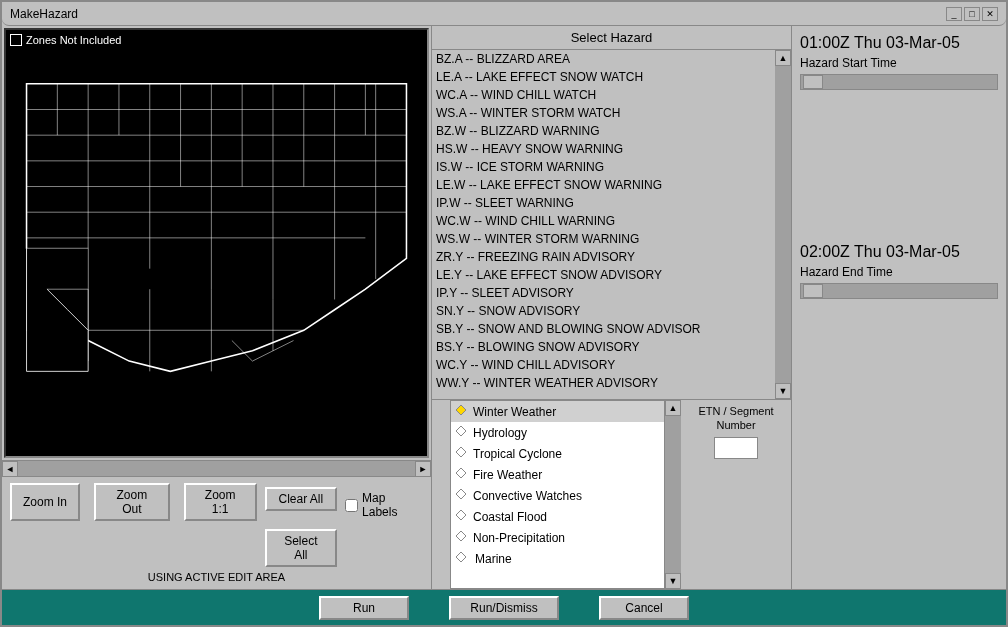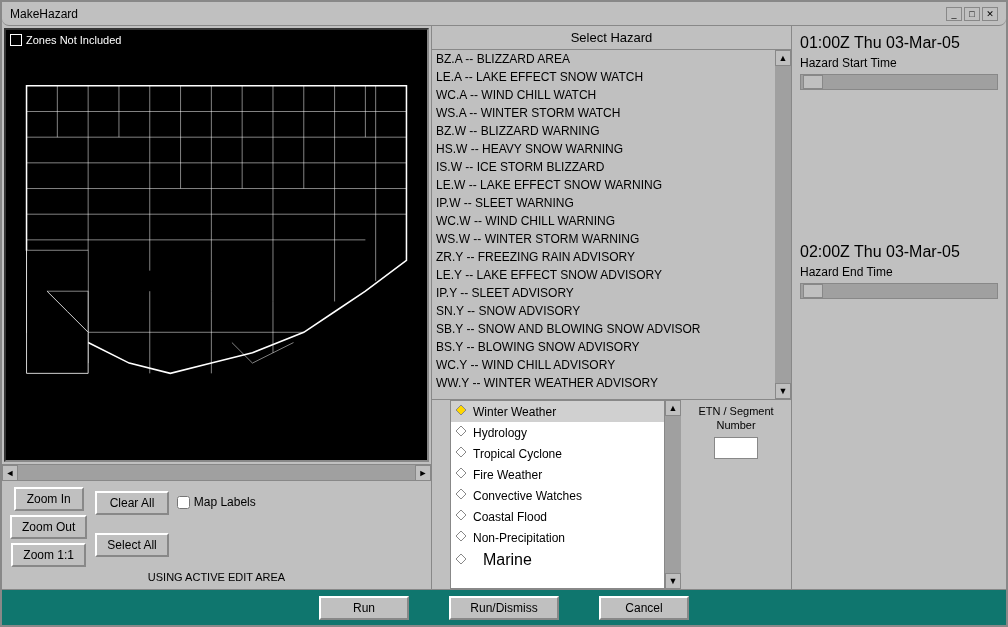--- a/index.html
+++ b/index.html
@@ -299,21 +299,21 @@
 
       <div class="scroll-bar-h">
         <div class="scroll-arrow">◄</div>
         <div class="scroll-track"></div>
         <div class="scroll-arrow">►</div>
       </div>
 
       <div class="controls-area">
         <div style="display:flex; gap:8px; align-items:flex-start;">
 
-          <div style="display:flex;flex-direction:column;gap:4px;align-items:center;">
+          <div style="display:flex;flex-direction:row;gap:14px;">
             <button class="btn">Zoom In</button>
             <button class="btn">Zoom Out</button>
             <button class="btn">Zoom 1:1</button>
           </div>
 
           <div style="display:flex;flex-direction:column;gap:18px;margin-top:4px;">
             <button class="btn">Clear All</button>
             <button class="btn">Select All</button>
           </div>
 
@@ -333,21 +333,21 @@
 
       <div class="hazard-list-container">
         <div class="hazard-list">
 
         <div class="hazard-item">BZ.A -- BLIZZARD AREA</div>
             <div class="hazard-item">LE.A -- LAKE EFFECT SNOW WATCH</div>
             <div class="hazard-item">WC.A -- WIND CHILL WATCH</div>
             <div class="hazard-item">WS.A -- WINTER STORM WATCH</div>
             <div class="hazard-item">BZ.W -- BLIZZARD WARNING</div>
             <div class="hazard-item">HS.W -- HEAVY SNOW WARNING</div>
-            <div class="hazard-item">IS.W -- ICE STORM BLIZZARD</div>
+            <div class="hazard-item">IS.W -- ICE STORM WARNING</div>
             <div class="hazard-item">LE.W -- LAKE EFFECT SNOW WARNING</div>
             <div class="hazard-item">IP.W -- SLEET WARNING</div>
             <div class="hazard-item">WC.W -- WIND CHILL WARNING</div>
             <div class="hazard-item">WS.W -- WINTER STORM WARNING</div>
             <div class="hazard-item">ZR.Y -- FREEZING RAIN ADVISORY</div>
             <div class="hazard-item">LE.Y -- LAKE EFFECT SNOW ADVISORY</div>
             <div class="hazard-item">IP.Y -- SLEET ADVISORY</div>
             <div class="hazard-item">SN.Y -- SNOW ADVISORY</div>
             <div class="hazard-item">SB.Y -- SNOW AND BLOWING SNOW ADVISOR</div>
             <div class="hazard-item">BS.Y -- BLOWING SNOW ADVISORY</div>
@@ -400,21 +400,21 @@
                     <polygon points="6,1 11,6 6,11 1,6" fill="none" stroke="#888" stroke-width="1"></polygon>
                   </svg></span>
                 <span>Coastal Flood</span>
               </div>
               <div style="display: flex; align-items: center; padding: 3px 4px; gap: 6px; font-size: 12px; cursor: pointer;">
                 <span><svg width="12" height="12" viewBox="0 0 12 12">
                     <polygon points="6,1 11,6 6,11 1,6" fill="none" stroke="#888" stroke-width="1"></polygon>
                   </svg></span>
                 <span>Non-Precipitation</span>
               </div>
-              <div style="display: flex; align-items: flex-start; padding: 3px 4px; gap: 16px; font-size: 16px; cursor: pointer;">
+              <div style="display: flex; align-items: flex-end; padding: 3px 4px; gap: 8px; font-size: 12px; cursor: pointer;">
                 <span><svg width="12" height="12" viewBox="0 0 12 12">
                     <polygon points="6,1 11,6 6,11 1,6" fill="none" stroke="#888" stroke-width="1"></polygon>
                   </svg></span>
                 <span>Marine</span>
               </div>
             </div>
           <div style="width:16px;background:#c0c0c0;display:flex;flex-direction:column;align-items:center;">
             <div style="width:16px;height:16px;background:#c0c0c0;border:1px solid #888;display:flex;align-items:center;justify-content:center;font-size:9px;cursor:pointer;">▲</div>
             <div style="flex:1;width:16px;background:#a0a0a0;"></div>
             <div style="width:16px;height:16px;background:#c0c0c0;border:1px solid #888;display:flex;align-items:center;justify-content:center;font-size:9px;cursor:pointer;">▼</div>

